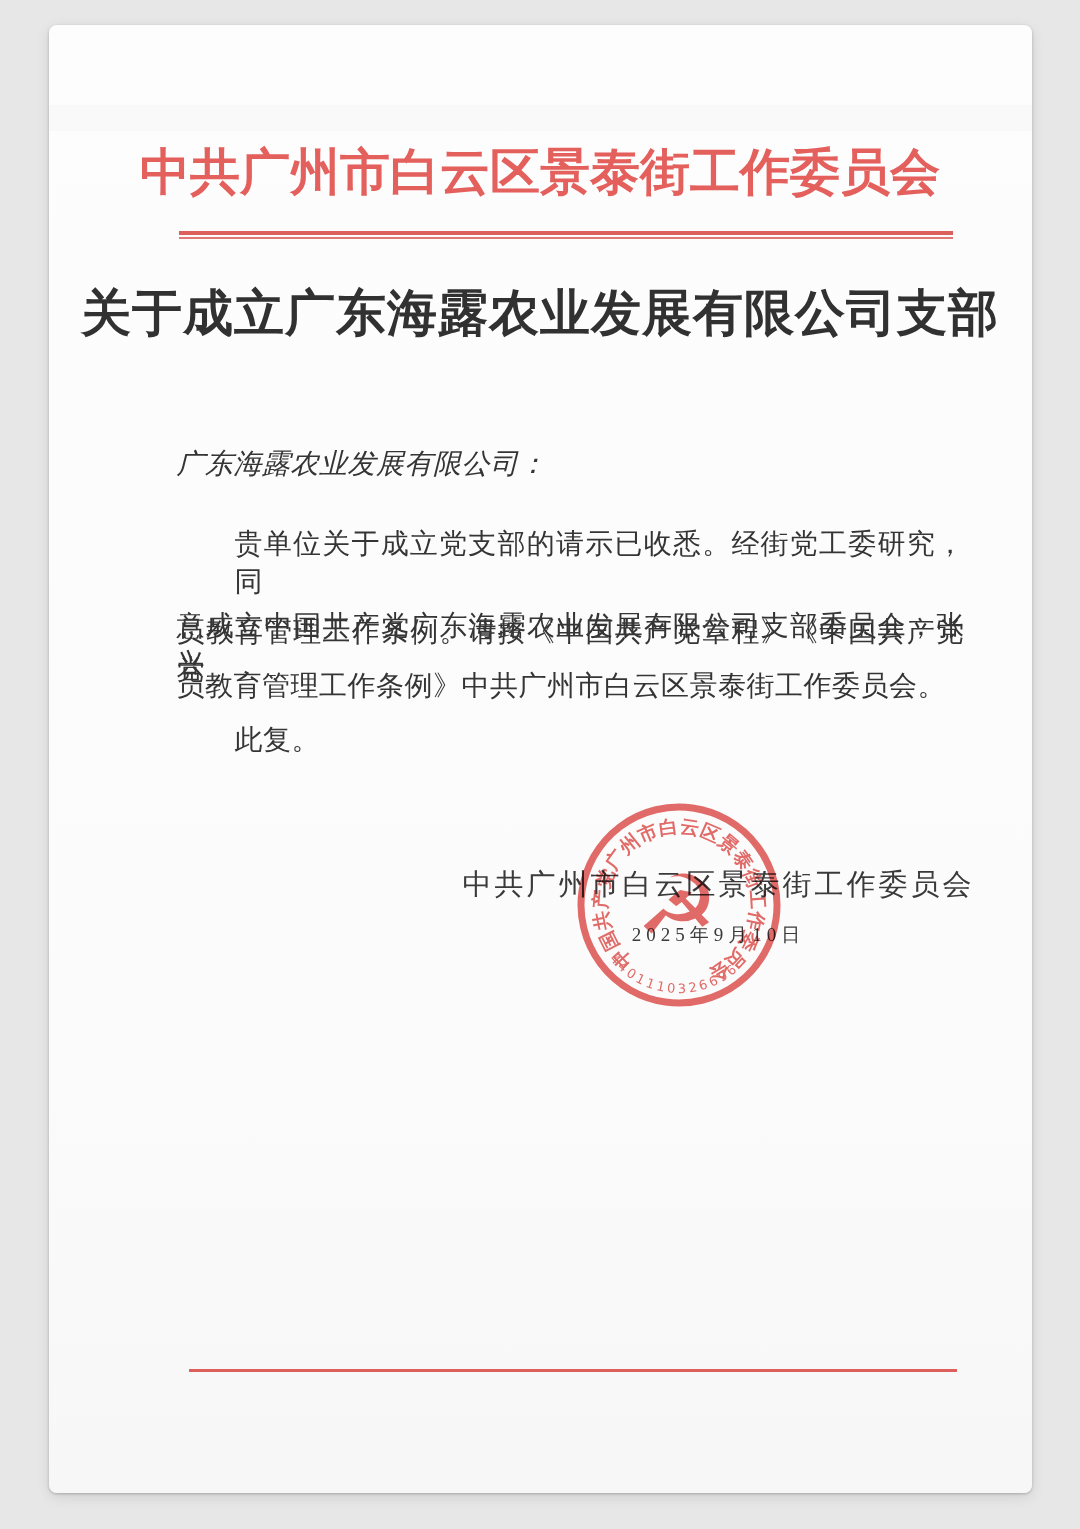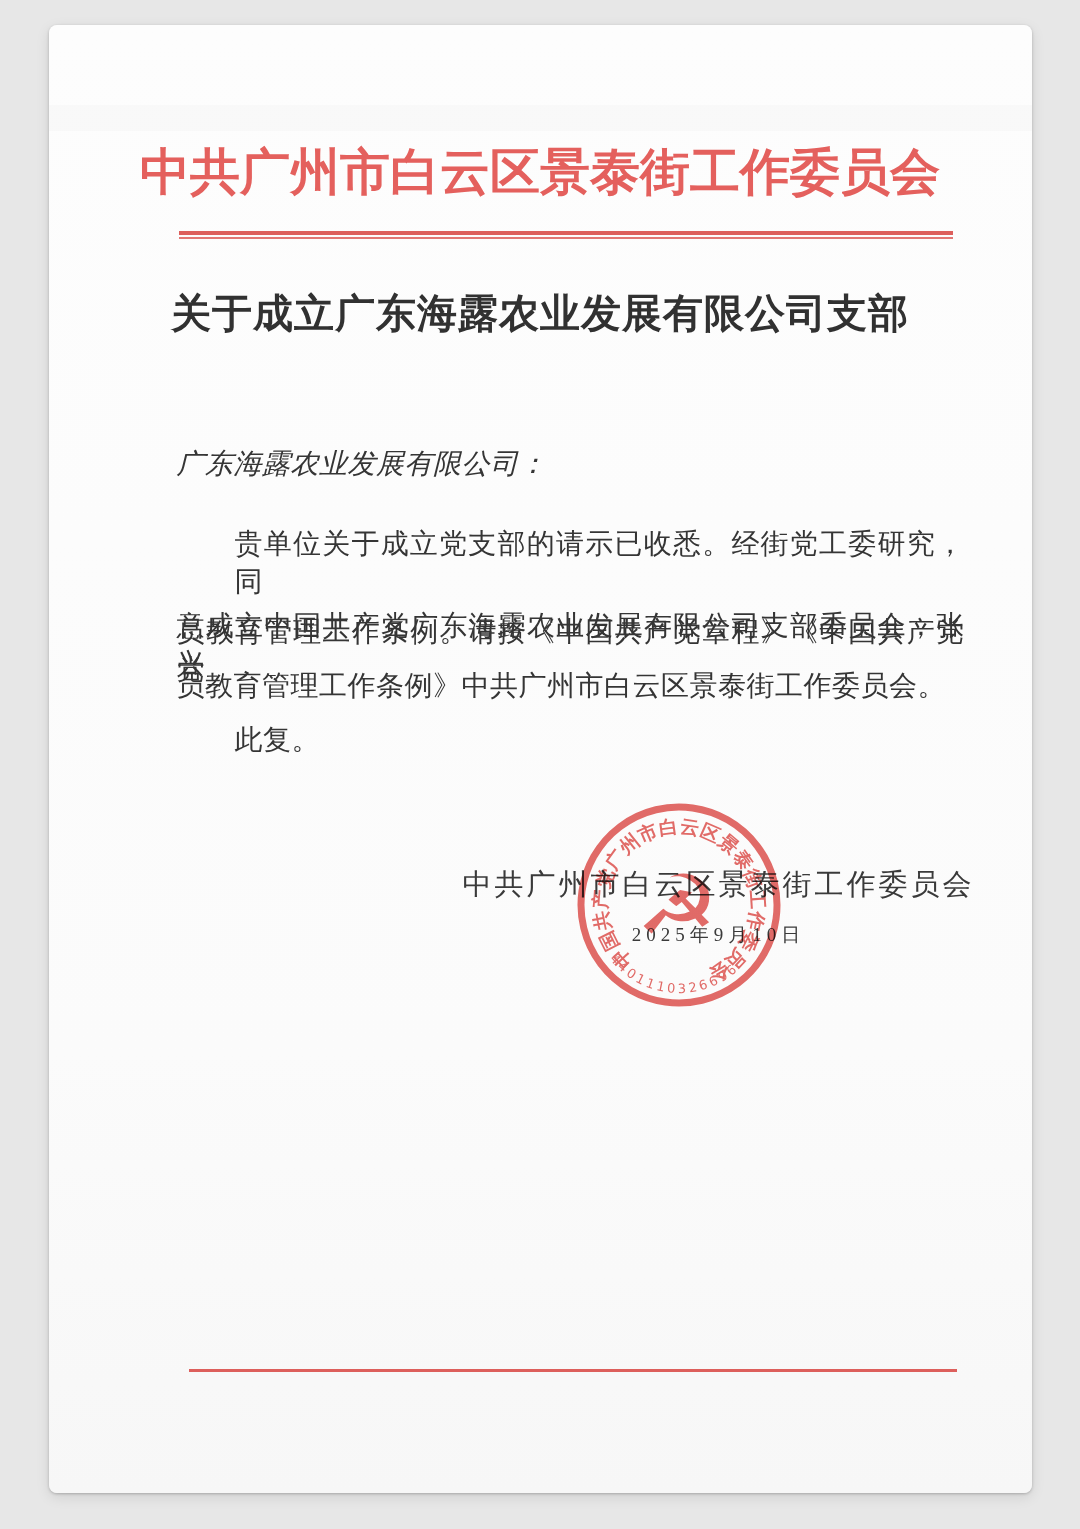--- a/index.html
+++ b/index.html
@@ -49,21 +49,21 @@
   .rule .thick { height: 4px; background: var(--divider-red, #dd5f5c); }
   .rule .gap   { height: 2px; }
   .rule .thin  { height: 2px; background: var(--divider-red, #dd5f5c); opacity: 0.85; }
   .doc-title {
     position: absolute;
     top: 262px;
     left: 0;
     width: 100%;
     margin: 0;
     text-align: center;
-    font-size: 40px;
+    font-size: 50px;
     line-height: 53px;
     font-weight: 700;
     color: #313131;
     letter-spacing: 1px;
   }
   .body-text {
     position: absolute;
     left: 128px;
     width: 788px;
     font-size: 28px;

